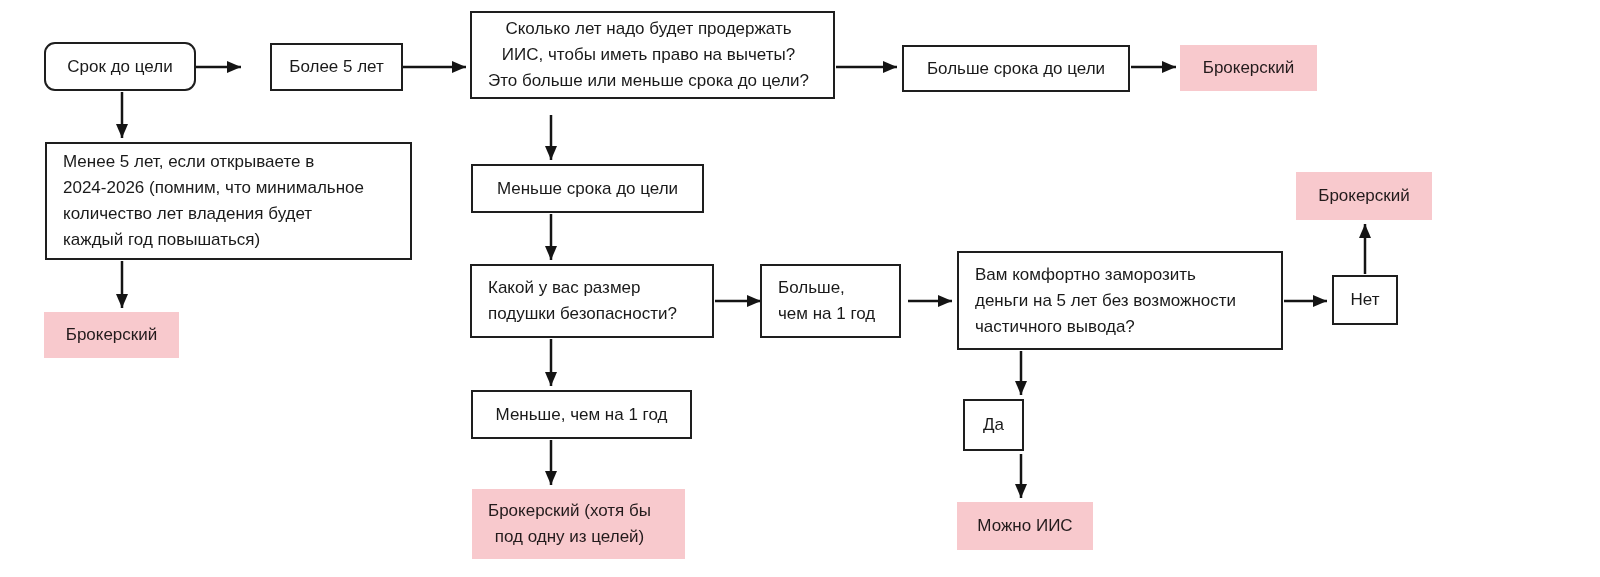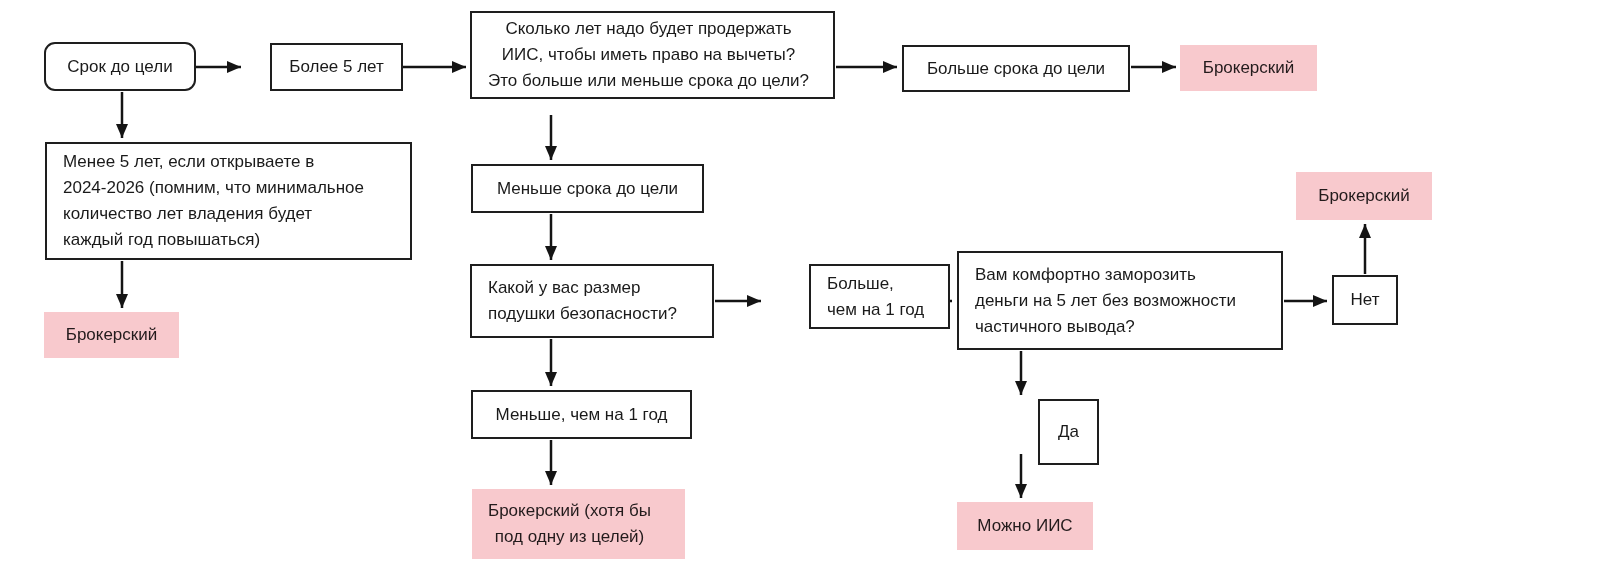--- a/index.html
+++ b/index.html
@@ -96,32 +96,32 @@
 количество лет владения будет
 каждый год повышаться)</div>
 
   <div class="node pink" style="left:44px; top:312px; width:135px; height:46px;">Брокерский</div>
 
   <div class="node" style="left:471px; top:164px; width:233px; height:49px;">Меньше срока до цели</div>
 
   <div class="node left" style="left:470px; top:264px; width:244px; height:74px;">Какой у вас размер
 подушки безопасности?</div>
 
-  <div class="node left" style="left:809px; top:264px; width:141px; height:65px;">Больше,
+  <div class="node left" style="left:760px; top:264px; width:141px; height:74px;">Больше,
 чем на 1 год</div>
 
   <div class="node left" style="left:957px; top:251px; width:326px; height:99px;">Вам комфортно заморозить
 деньги на 5 лет без возможности
 частичного вывода?</div>
 
   <div class="node" style="left:1332px; top:275px; width:66px; height:50px;">Нет</div>
 
   <div class="node pink" style="left:1296px; top:172px; width:136px; height:48px;">Брокерский</div>
 
-  <div class="node" style="left:1038px; top:399px; width:61px; height:66px;">Да</div>
+  <div class="node" style="left:963px; top:399px; width:61px; height:52px;">Да</div>
 
   <div class="node pink" style="left:957px; top:502px; width:136px; height:48px;">Можно ИИС</div>
 
   <div class="node" style="left:471px; top:390px; width:221px; height:49px;">Меньше, чем на 1 год</div>
 
   <div class="node pink left" style="left:472px; top:489px; width:213px; height:70px;">Брокерский (хотя бы
 под одну из целей)</div>
 
 </div>
 

